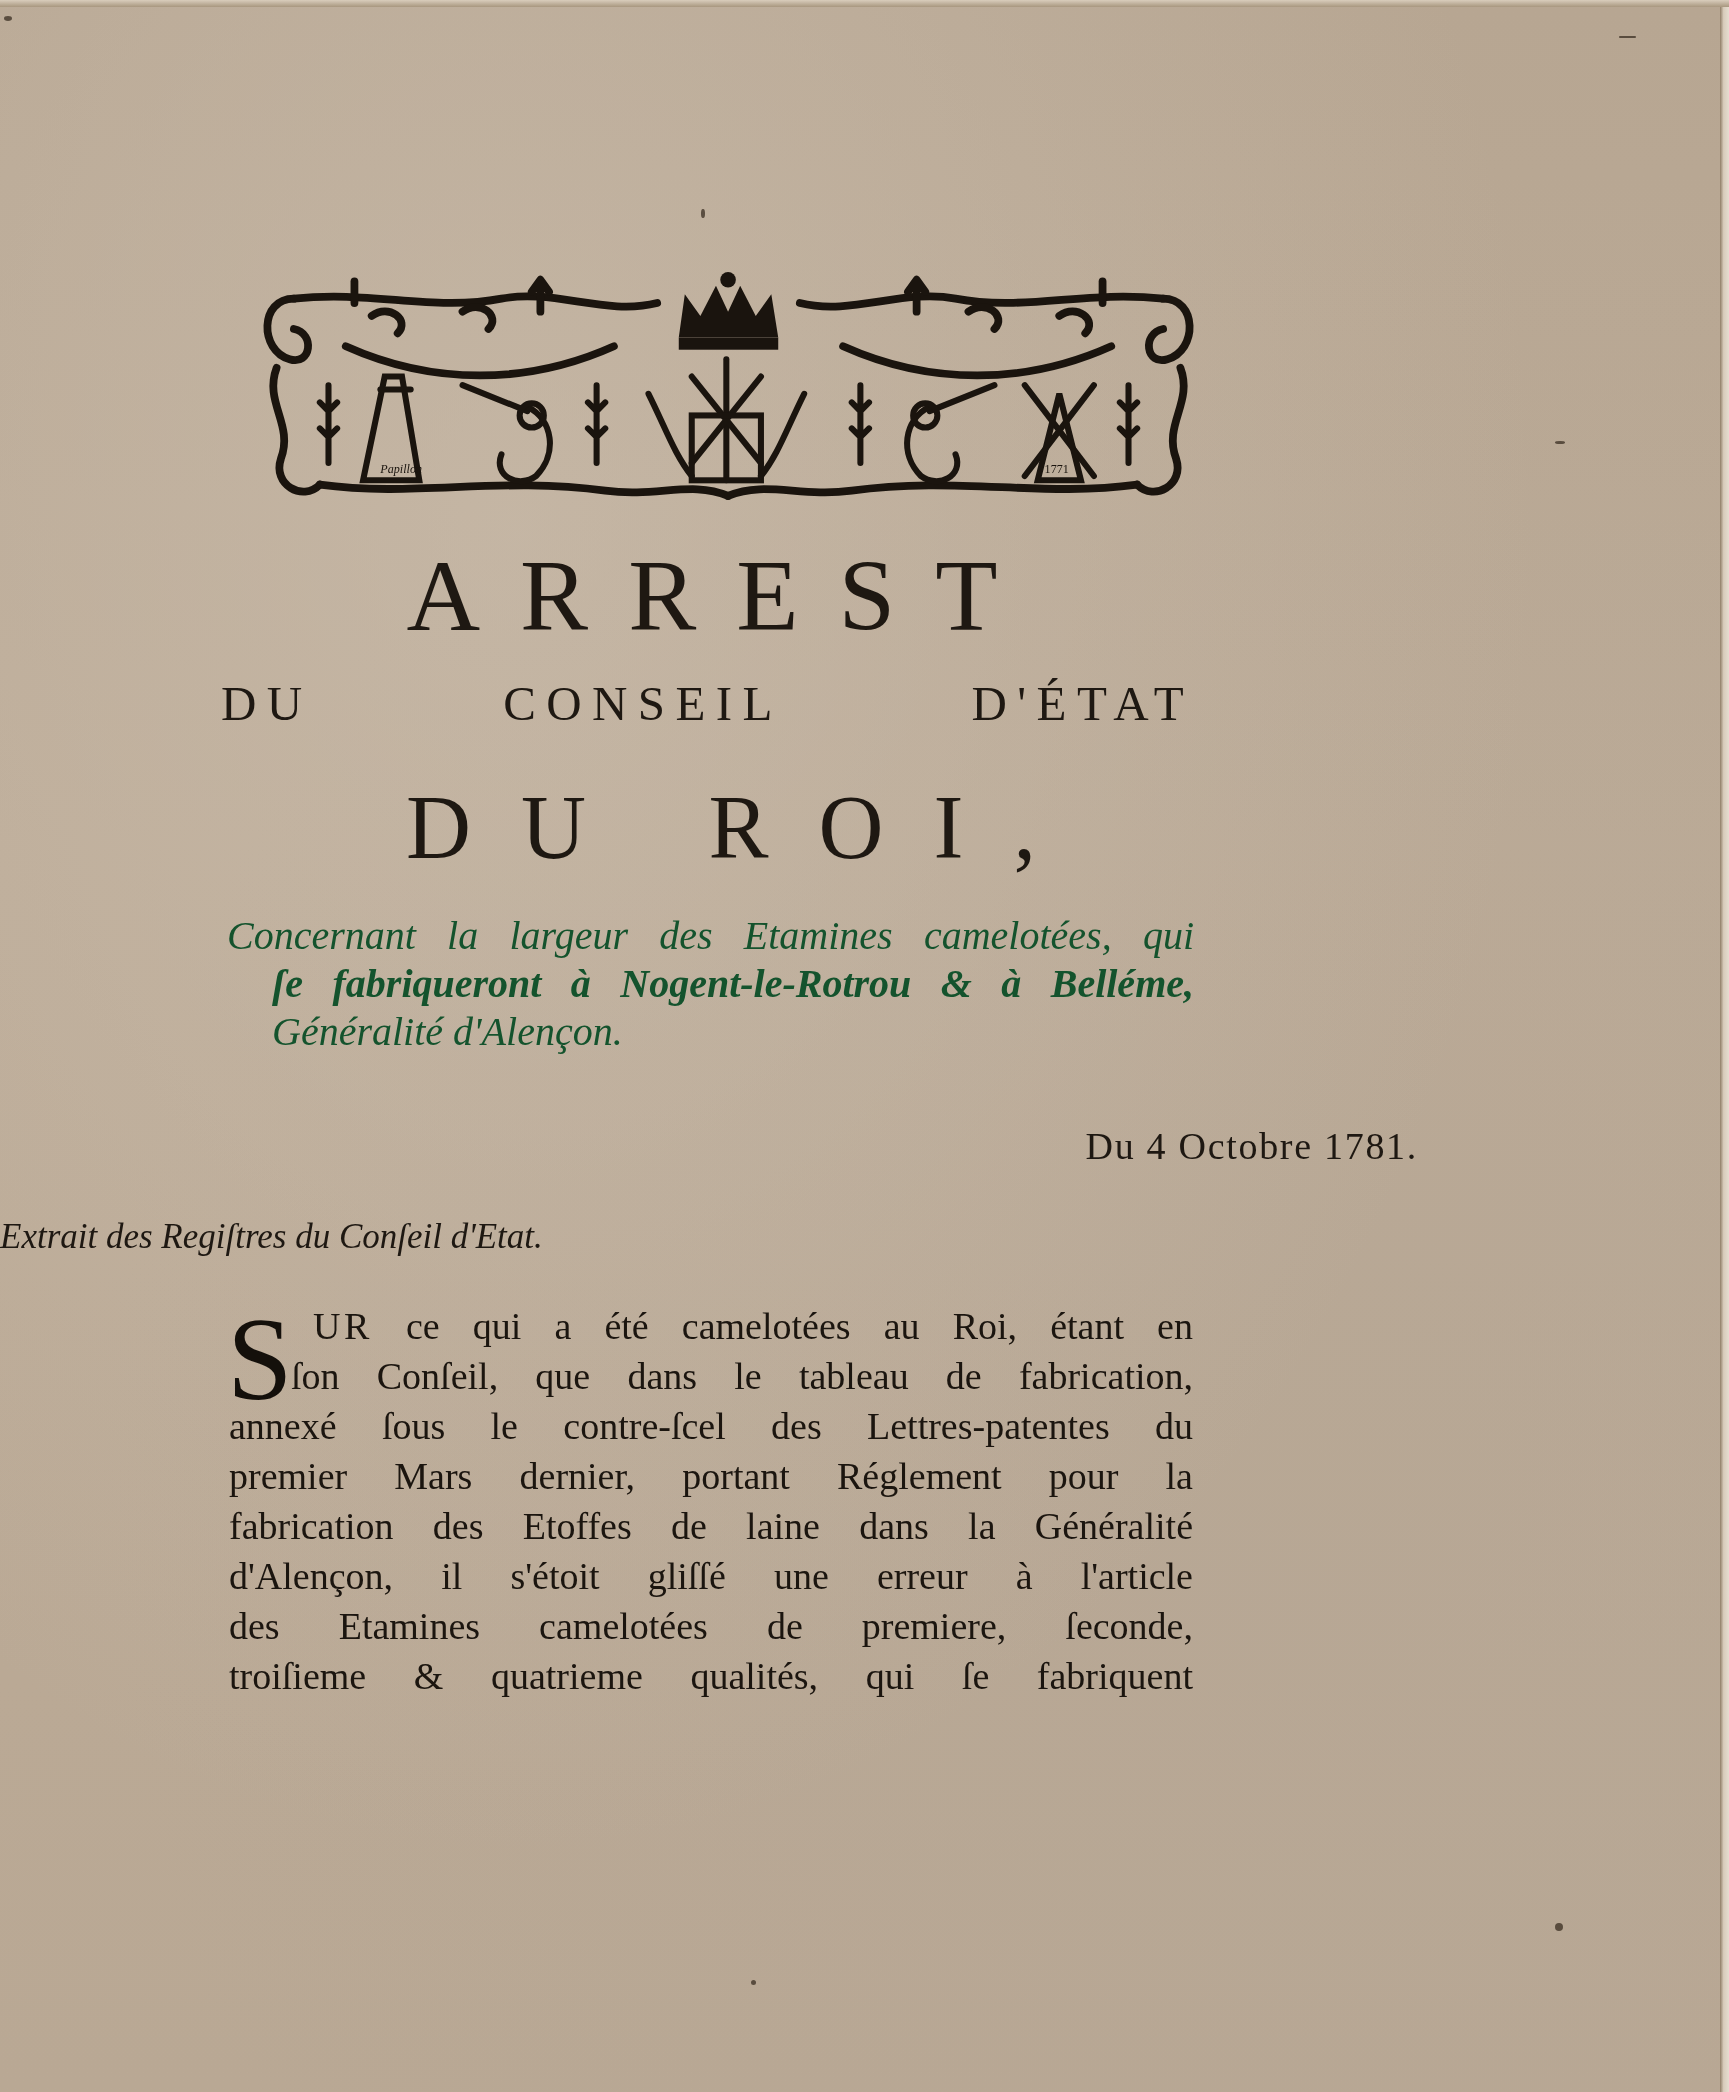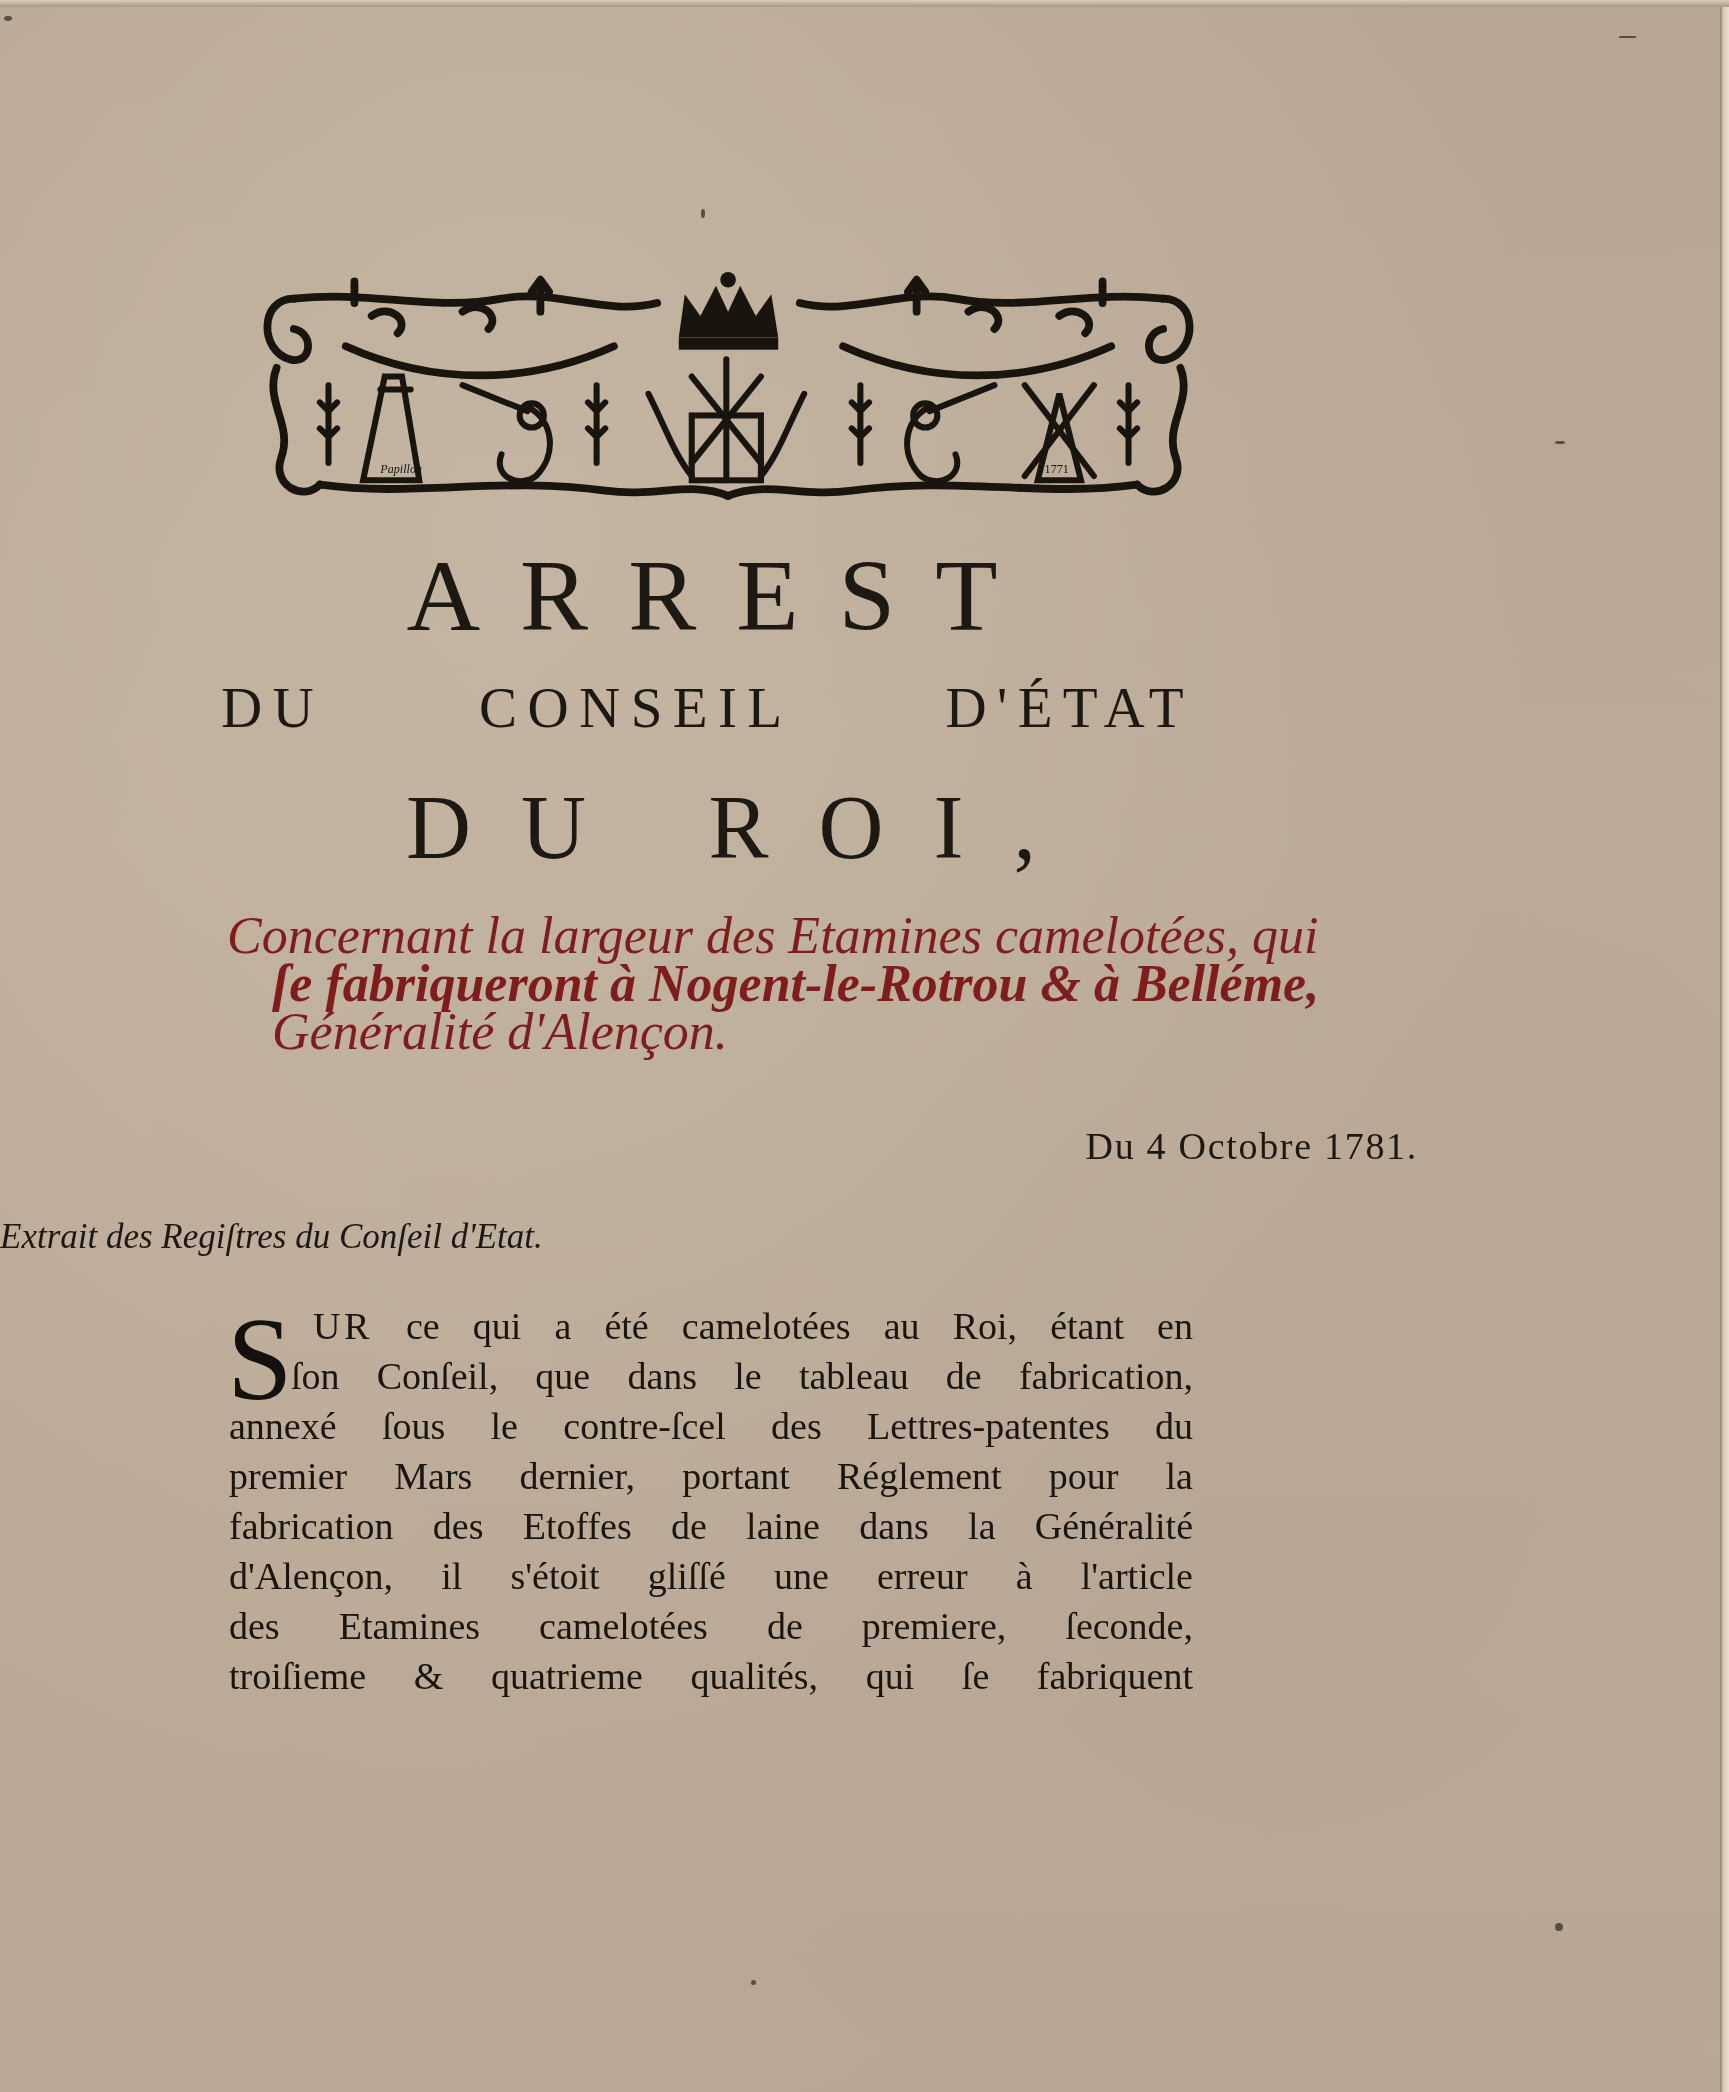--- a/index.html
+++ b/index.html
@@ -64,41 +64,41 @@
       letter-spacing: 40px;
       font-weight: normal;
       line-height: 1;
     }
     .title-conseil {
       position: absolute;
       left: 221px; width: 973px;
       top: 679px;
       text-align: justify;
       text-align-last: justify;
-      font-size: 57px;
+      font-size: 49px;
       letter-spacing: 10.4px;
       line-height: 1;
     }
     .title-roi {
       position: absolute;
       left: 406px; width: 605px;
       top: 783px;
       font-size: 90px;
       letter-spacing: 50px;
       line-height: 1;
       white-space: nowrap;
     }
     .subtitle {
       position: absolute;
       left: 227px; width: 967px;
       top: 912px;
       font-style: italic;
-      font-size: 52px;
+      font-size: 40px;
       line-height: 48px;
-      color: #7f1d1d;
+      color: #14532d;
     }
     .subtitle .line { display: block; white-space: nowrap; }
     .subtitle .l1 { text-align: justify; text-align-last: justify; }
     .subtitle .l2 { padding-left: 45px; text-align: justify; text-align-last: justify; font-weight: bold; }
     .subtitle .l3 { padding-left: 45px; }
 
     .date-line {
       position: absolute;
       left: 0; width: 1418px;
       top: 1124px;

